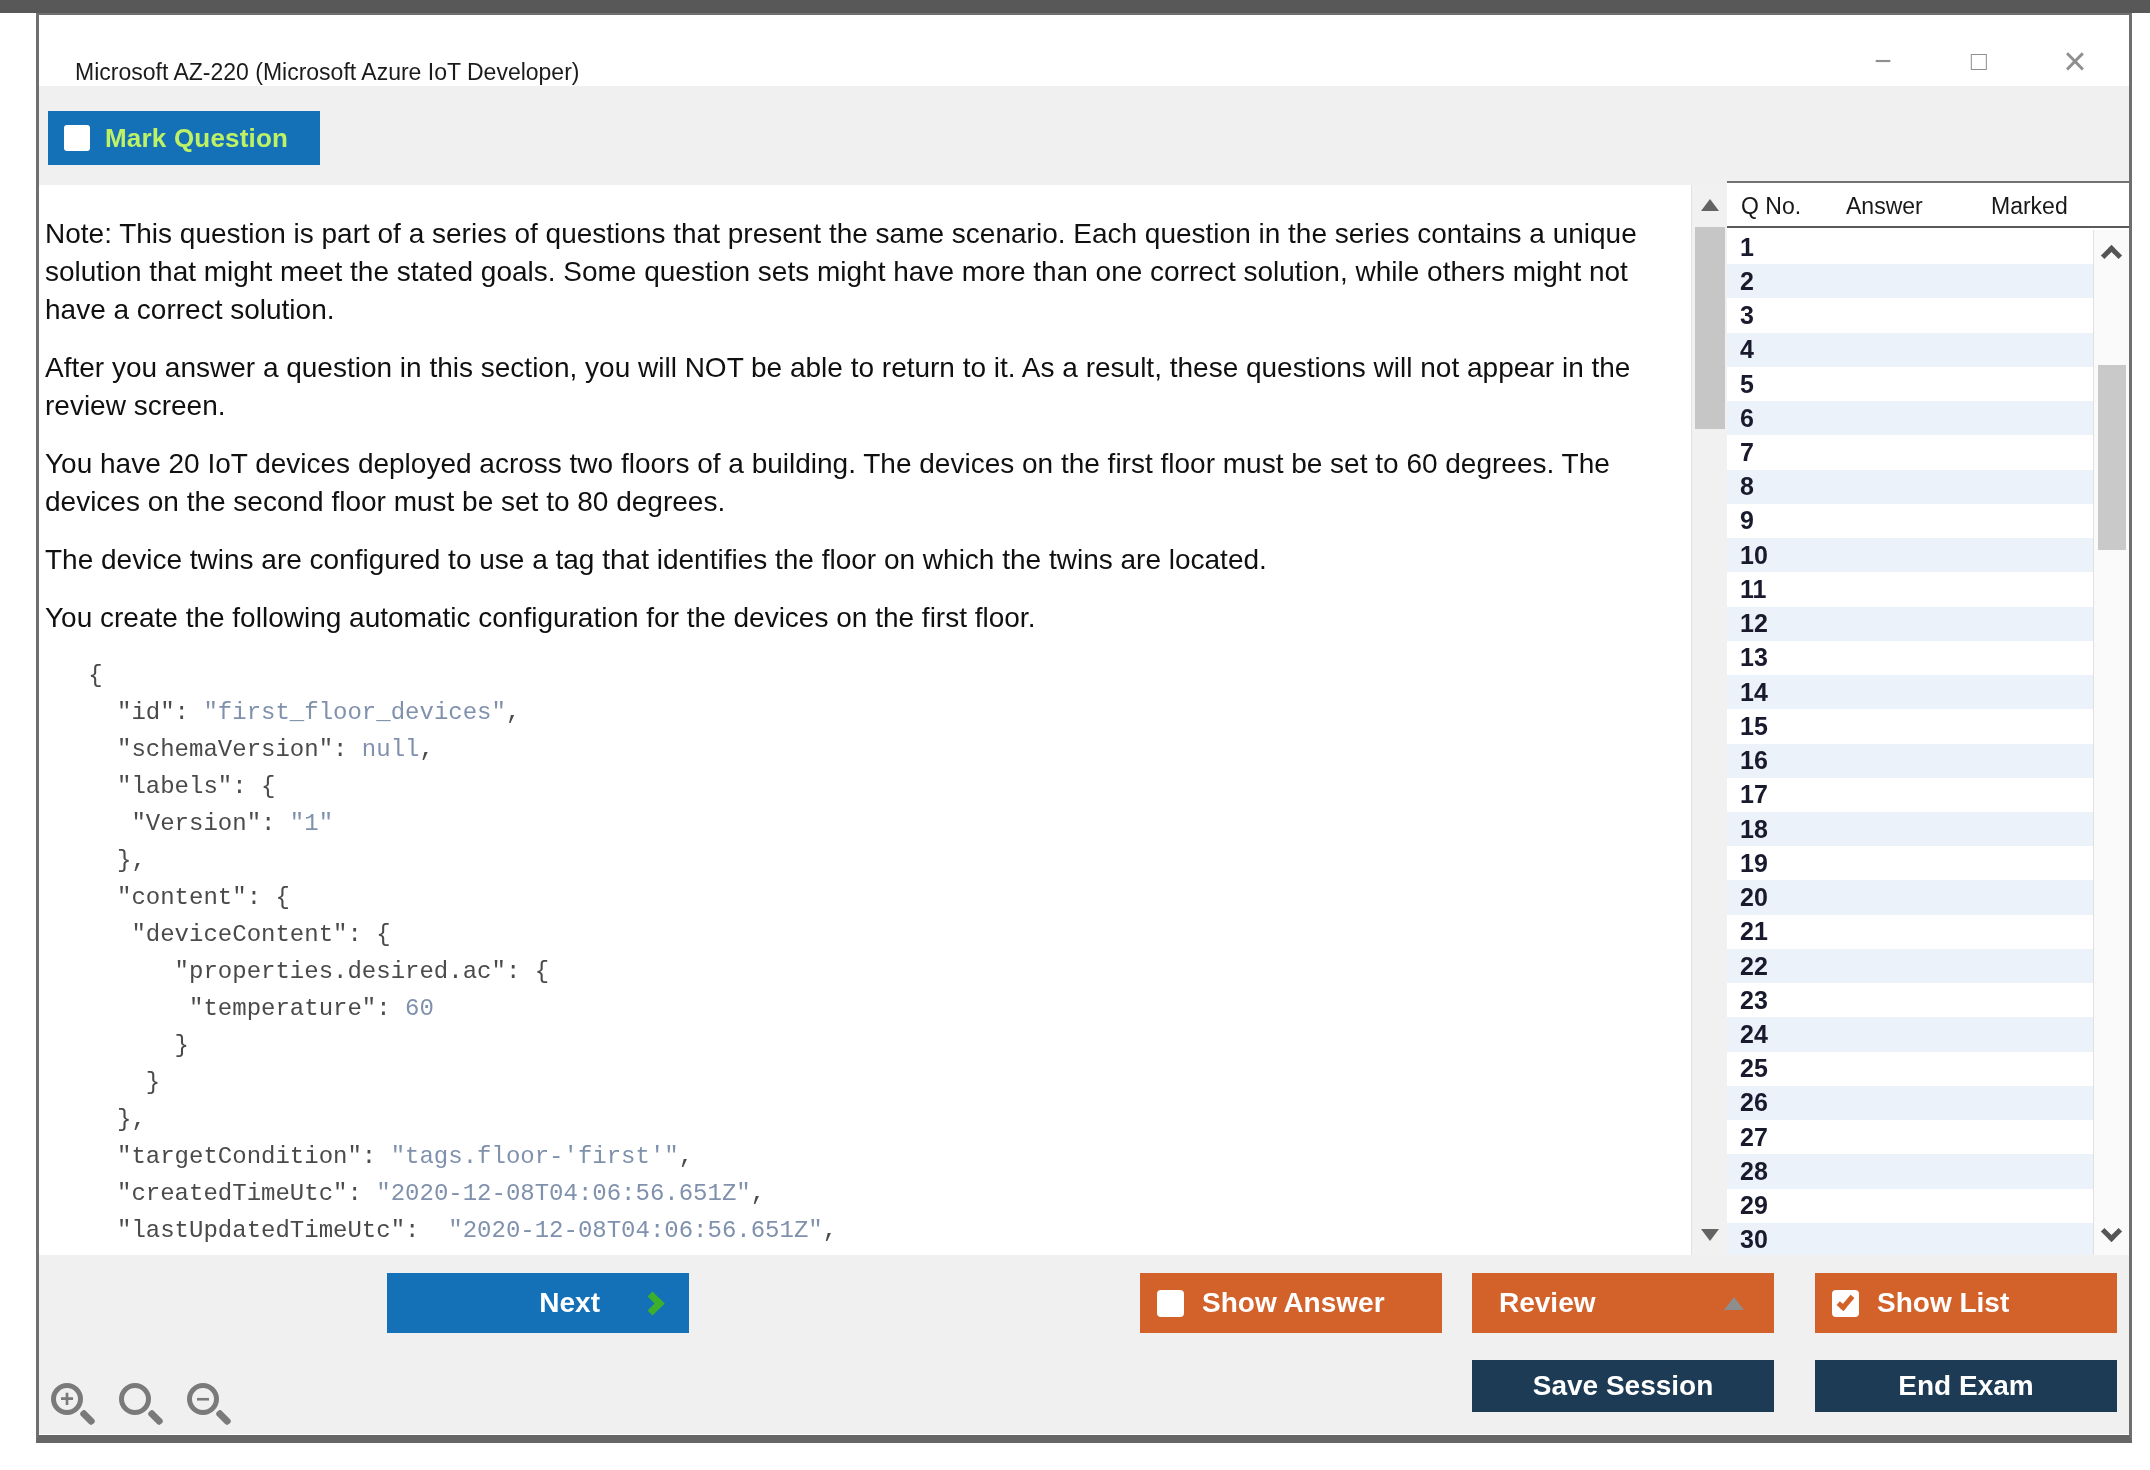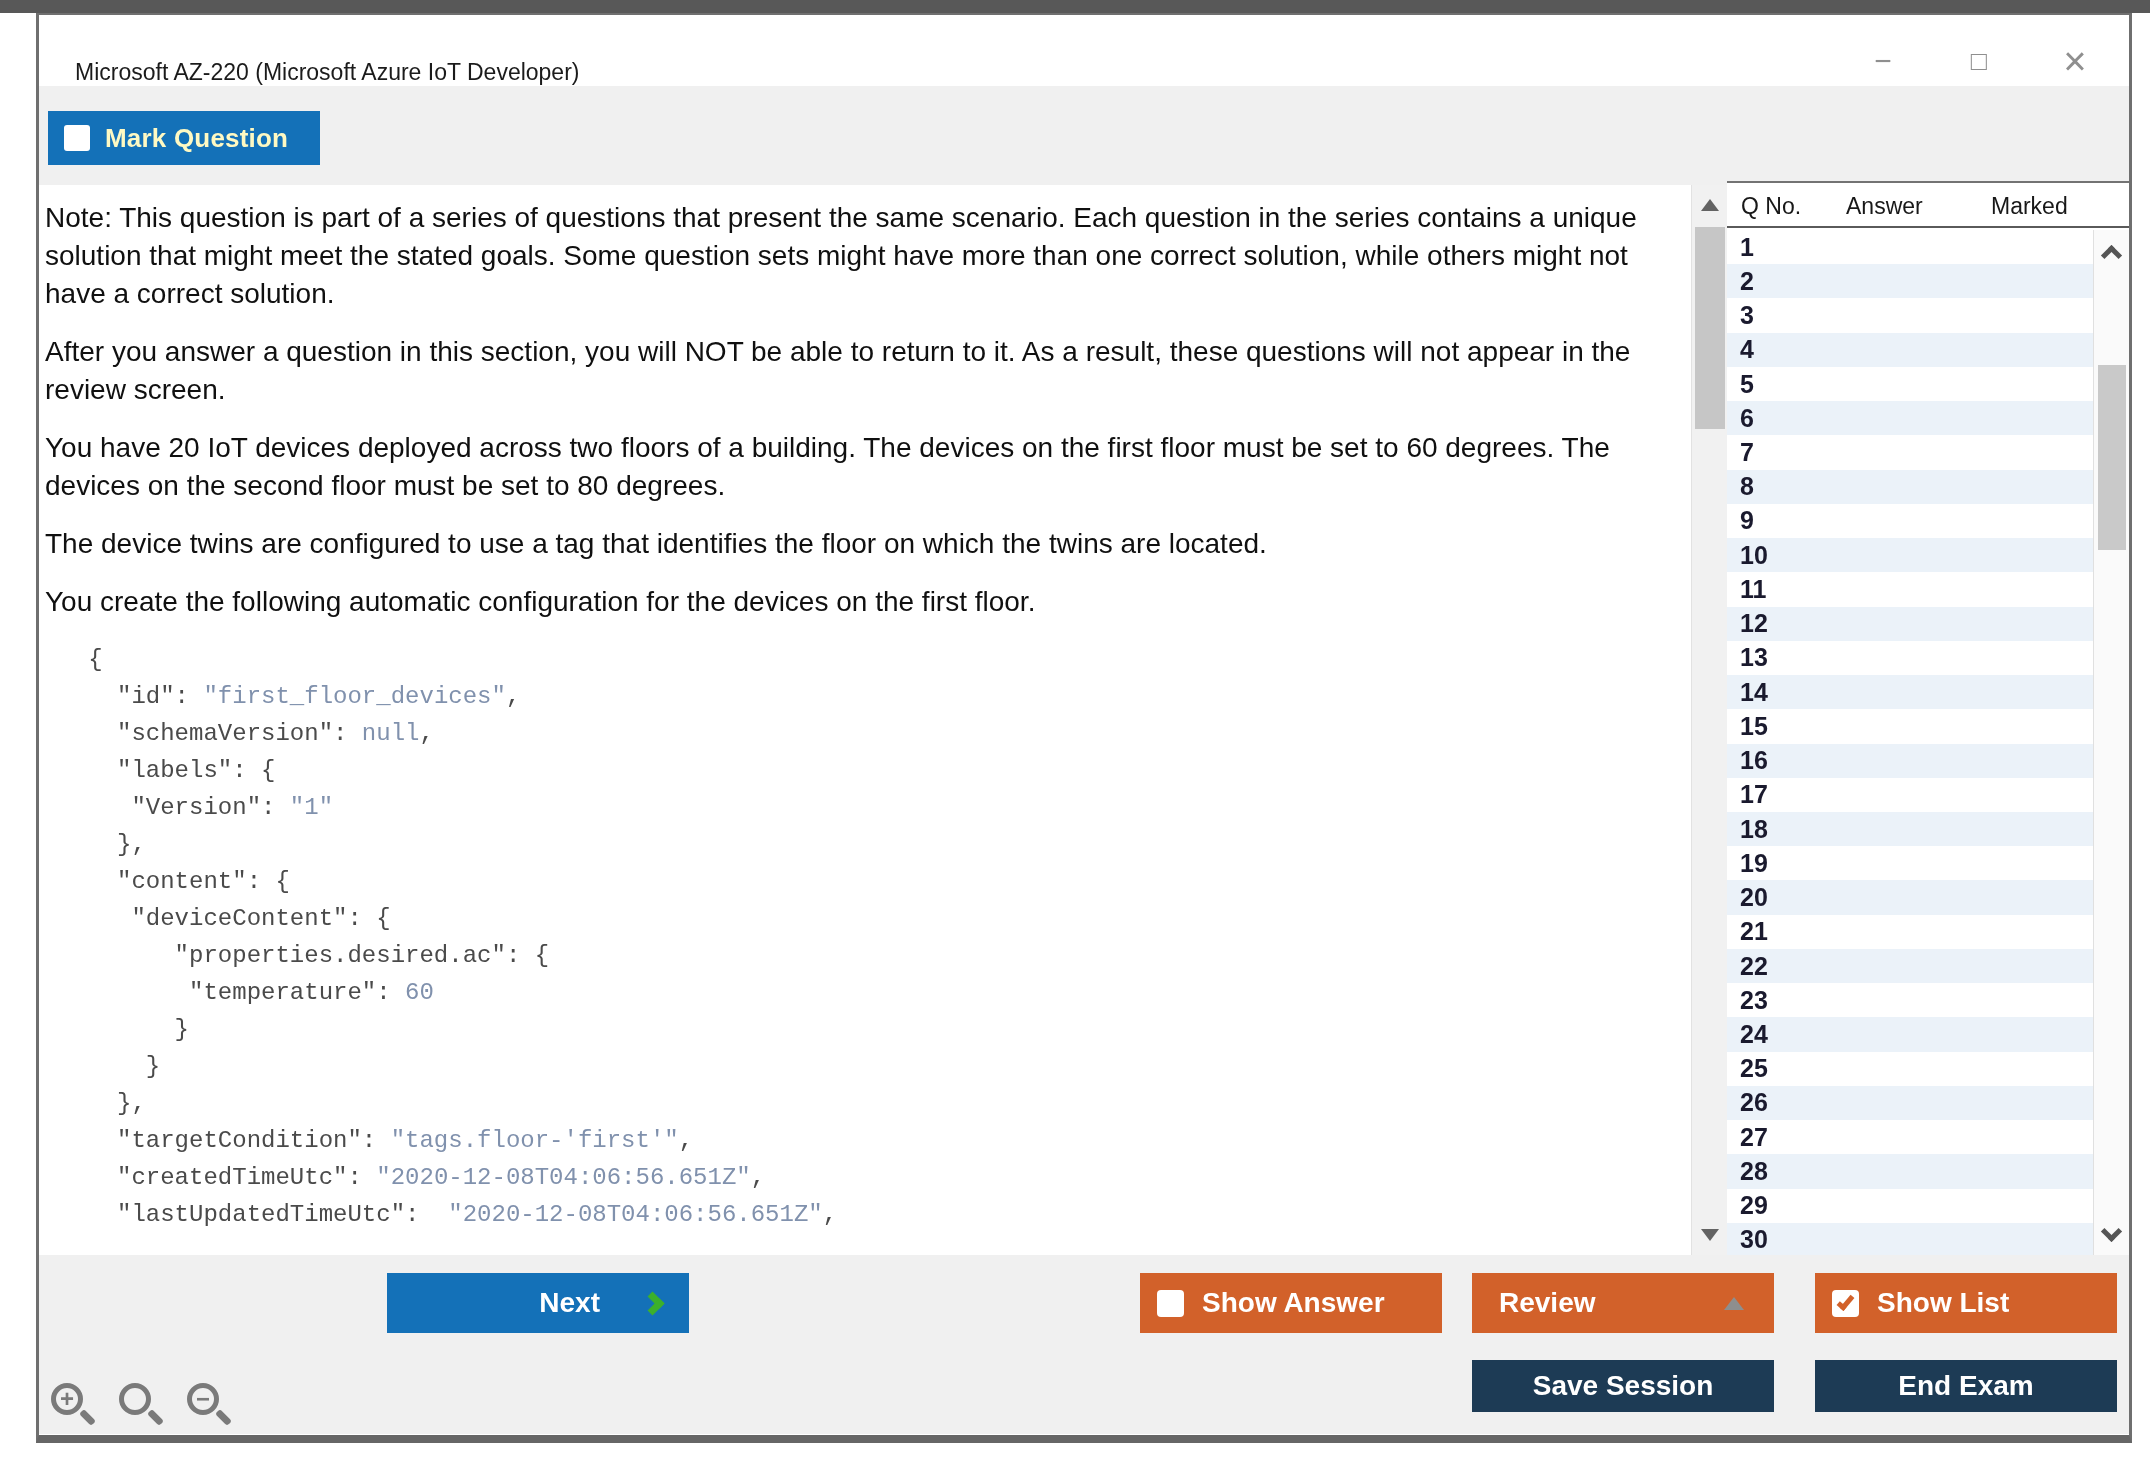--- a/index.html
+++ b/index.html
@@ -13,26 +13,26 @@
   .win-title{position:absolute;left:36px;top:44px;font-size:23px;color:#1b1b1b;}
   .win-controls{position:absolute;right:34px;top:26px;display:flex;align-items:center;gap:56px;}
   .wc{color:#8f8f8f;font-size:30px;line-height:40px;width:40px;text-align:center;cursor:default;}
   .wc.close{font-size:40px;}
   .wc.max{font-size:27px;}
   
   .band{position:absolute;left:0;top:71px;width:2090px;height:99px;background:#f0f0f0;}
   .mark-btn{position:absolute;left:9px;top:25px;width:272px;height:54px;background:#1471b8;
     display:flex;align-items:center;padding-left:16px;cursor:pointer;}
   .mark-box{width:26px;height:26px;background:#ffffff;border-radius:3px;}
-  .mark-label{color:#fef9c3;font-size:26px;font-weight:700;margin-left:15px;letter-spacing:0.2px;}
+  .mark-label{color:#bef264;font-size:26px;font-weight:700;margin-left:15px;letter-spacing:0.2px;}
   .q-counter{position:absolute;left:0;top:27px;width:2090px;text-align:center;
     font-size:31px;font-weight:700;color:#000000;}
   
   .content{position:absolute;left:0;top:170px;width:1652px;height:1070px;background:#ffffff;
-    overflow:hidden;padding:14px 10px 0 6px;}
+    overflow:hidden;padding:30px 10px 0 6px;}
   .content p{margin:0 0 20px 0;font-size:28px;line-height:38px;color:#101010;width:1620px;}
   .code{margin-top:16px;font-family:"Liberation Mono", monospace;font-size:24px;line-height:37px;
     white-space:pre;}
   .ck{color:#4a4a4a;}
   .cv{color:#8091ad;}
   
   .vscroll{position:absolute;left:1652px;top:170px;width:36px;height:1070px;background:#f1f1f1;
     border-left:1px solid #e2e2e2;}
   .tri-up{position:absolute;left:9px;top:14px;width:0;height:0;
     border-left:9px solid transparent;border-right:9px solid transparent;border-bottom:12px solid #636363;}

